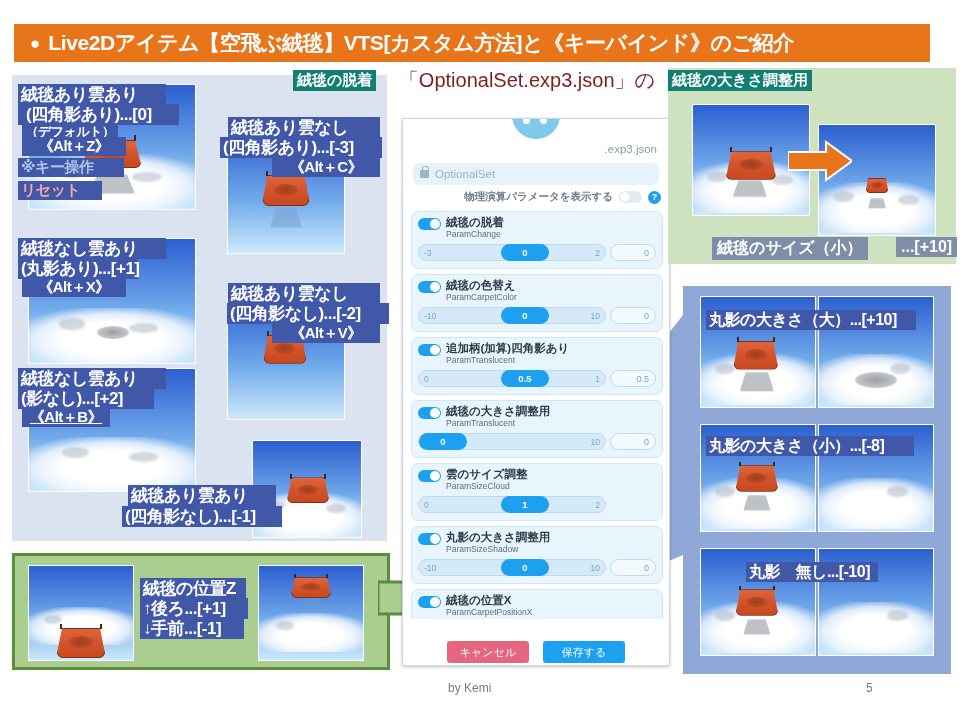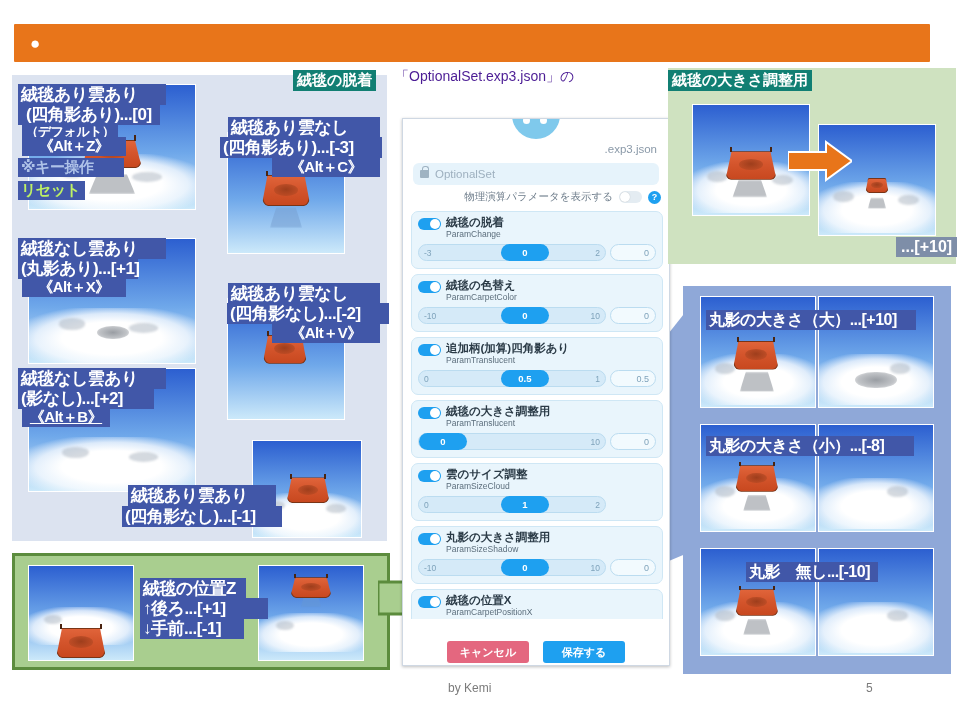--- a/index.html
+++ b/index.html
@@ -88,21 +88,21 @@
     font-weight:bold; font-size:15px; padding:1px 4px; white-space:nowrap;
   }
   .chip-gray{
     position:absolute; background:#7E8EA8; color:#ffffff;
     font-weight:bold; font-size:16px; padding:1px 5px; white-space:nowrap;
   }
 
   
   .center-cap{
     position:absolute; left:395px; top:66px; width:260px;
-    text-align:left; font-size:14px; color:#4c1d95; line-height:1.45;
+    text-align:right; font-size:20px; color:#7f1d1d; line-height:1.45;
   }
 
   
   .dialog{
     position:absolute; left:402px; top:118px; width:268px; height:548px;
     background:#ffffff; border:1px solid #cfd8e3;
     box-shadow:0 1px 3px rgba(0,0,0,0.25);
     overflow:hidden;
   }
   .dlg-top{ position:relative; height:52px; }
@@ -117,21 +117,21 @@
     position:absolute; left:10px; right:10px; top:44px; height:22px;
     background:#E6F3FB; border-radius:6px; display:flex; align-items:center; padding-left:7px;
   }
   .lock{ width:9px;height:8px;background:#9fb3c2;border-radius:1px;position:relative;margin-right:6px; }
   .lock:before{content:"";position:absolute;left:2px;top:-4px;width:5px;height:5px;border:1.5px solid #9fb3c2;border-bottom:none;border-radius:3px 3px 0 0;}
   .name-row span{ font-size:11.5px; color:#9eb0bf; }
   .phys-row{
     position:absolute; left:10px; right:8px; top:70px; height:16px;
     display:flex; align-items:center; justify-content:flex-end; gap:6px;
   }
-  .phys-row .lbl{ font-size:10.5px; color:#6d7c8a; }
+  .phys-row .lbl{ font-size:10.5px; color:#6d7c8a;font-weight:bold; }
   .tog-off{ width:23px;height:12px;background:#E4ECF2;border-radius:7px;position:relative; }
   .tog-off:after{content:"";position:absolute;left:1px;top:1px;width:10px;height:10px;border-radius:50%;background:#fff;box-shadow:0 0 1px rgba(0,0,0,.25);}
   .help{ width:13px;height:13px;border-radius:50%;background:#1EA0F0;color:#fff;font-size:9px;
          display:flex;align-items:center;justify-content:center;font-weight:bold; }
 
   .rows{ position:absolute; left:8px; right:6px; top:92px; bottom:46px; overflow:hidden; }
   .prow{
     position:relative; background:#E9F5FC; border:1px solid #CFE7F5;
     border-radius:7px; margin-bottom:5px; padding:4px 6px 5px 6px; height:58px;
   }
@@ -154,21 +154,21 @@
   }
   .numbox{
     width:46px; height:17px; border:1px solid #BBDCF0; border-radius:9px;
     background:#F2FAFE; font-size:9px; color:#7fa3bb; display:flex;
     align-items:center; justify-content:flex-end; padding-right:6px; flex:none;
   }
   .dlg-btns{
     position:absolute; left:0; right:0; bottom:0; height:46px; background:#fff;
     display:flex; align-items:center; justify-content:center; gap:14px;
   }
-  .btn{ height:22px; border-radius:3px; color:#fff; font-size:11px; font-weight:bold;
+  .btn{ height:22px; border-radius:3px; color:#fff; font-size:11px; font-weight:normal;
         display:flex; align-items:center; justify-content:center;margin-top:20px; }
   .btn.cancel{ width:82px; background:#E4677F; }
   .btn.save{ width:82px; background:#1EA0F0; }
 
   
   .rt-green{
     position:absolute; left:668px; top:68px; width:288px; height:196px;
     background:#CFE2C0;
   }
   .rt-blue{
@@ -183,43 +183,44 @@
   .footer-by{ position:absolute; left:448px; top:681px; font-size:12px; color:#7b7b7b; }
   .footer-pg{ position:absolute; left:866px; top:681px; font-size:12px; color:#7b7b7b; }
 </style>
 </head>
 <body>
 
 <div class="slide">
 
   <div class="title-bar">
     <span class="title-bullet">●</span>
+    <span class="title-text">Live2Dアイテム【空飛ぶ絨毯】VTS[カスタム方法]と《キーバインド》のご紹介</span>
   </div>
 
   <div class="left-panel"></div>
 
   <div class="photo" style="left:28px; top:84px; width:168px; height:126px;">
     <div class="cloudband" style="top:56%; height:44%;"></div>
     <div class="cloudspeck" style="left:18%;top:66%;width:16%;height:9%;"></div>
     <div class="cloudspeck" style="left:62%;top:70%;width:18%;height:8%;"></div>
     <div class="shadow-tra" style="left:36%;top:72%;width:28%;height:16%;clip-path:polygon(18% 0,82% 0,100% 100%,0 100%);"></div>
     <div class="carpet" style="left:32%;top:44%;width:36%;height:23%;">
       <div class="body"></div>
         <div class="oval"></div>
       <div class="post" style="left:10%;top:-16%;height:20%;"></div>
       <div class="post" style="right:10%;top:-16%;height:20%;"></div>
     </div>
   </div>
 
   <div class="chip lg" style="left:18px; top:84px; width:148px;"><span>絨毯あり雲あり</span></div>
-  <div class="chip lg" style="left:18px; top:104px; width:142px;padding-left:8px;"><span>(四角影あり)...[0]</span></div>
+  <div class="chip lg" style="left:18px; top:104px; width:161px;padding-left:8px;"><span>(四角影あり)...[0]</span></div>
   <div class="chip tiny" style="left:22px; top:124px; width:96px; font-size:13px; text-align:center;"><span>（デフォルト）</span></div>
   <div class="chip md" style="left:22px; top:137px; width:104px; text-align:center;"><span>《Alt＋Z》</span></div>
   <div class="chip md" style="left:18px; top:158px; width:106px; color:#AEC2E8;"><span>※キー操作</span></div>
-  <div class="chip md" style="left:18px; top:181px; width:67px; color:#bef264;"><span>リセット</span></div>
+  <div class="chip md" style="left:18px; top:181px; width:84px; color:#fca5a5;"><span>リセット</span></div>
 
   <div class="photo" style="left:28px; top:238px; width:168px; height:126px;">
     <div class="cloudband" style="top:56%; height:44%;"></div>
     <div class="cloudspeck" style="left:18%;top:64%;width:16%;height:9%;"></div>
     <div class="cloudspeck" style="left:60%;top:68%;width:18%;height:8%;"></div>
     <div class="shadow-round" style="left:41%;top:70%;width:19%;height:11%;"></div>
   </div>
   <div class="chip lg" style="left:18px; top:238px; width:148px;"><span>絨毯なし雲あり</span></div>
   <div class="chip lg" style="left:18px; top:258px; width:120px;"><span>(丸影あり)...[+1]</span></div>
   <div class="chip md" style="left:22px; top:278px; width:104px; text-align:center;"><span>《Alt＋X》</span></div>
@@ -292,21 +293,21 @@
     <div class="shadow-tra" style="left:40%;top:28%;width:20%;height:16%;clip-path:polygon(22% 0,78% 0,100% 100%,0 100%);
                 background:rgba(100,150,215,0.65);"></div>
     <div class="carpet" style="left:30%;top:12%;width:40%;height:22%;">
       <div class="body"></div>
         <div class="oval"></div>
       <div class="post" style="left:8%;top:-14%;height:18%;"></div>
       <div class="post" style="right:8%;top:-14%;height:18%;"></div>
     </div>
   </div>
   <div class="chip lg" style="left:140px; top:578px; width:106px;"><span>絨毯の位置Z</span></div>
-  <div class="chip lg" style="left:140px; top:598px; width:128px;"><span>↑後ろ...[+1]</span></div>
+  <div class="chip lg" style="left:140px; top:598px; width:108px;"><span>↑後ろ...[+1]</span></div>
   <div class="chip lg" style="left:140px; top:618px; width:104px;"><span>↓手前...[-1]</span></div>
 
   <svg class="green-arrow" viewBox="0 0 56 70">
     <polygon points="0,6 34,6 34,0 56,22 34,44 34,38 0,38" fill="#A9CE8F" stroke="#5C8C3D" stroke-width="3" transform="translate(0,8)"></polygon>
   </svg>
 
   <div class="center-cap">
     <div>「OptionalSet.exp3.json」の</div>
   </div>
 
@@ -476,20 +477,21 @@
     <div class="cloudspeck" style="left:68%;top:64%;width:18%;height:9%;"></div>
     <div class="shadow-tra" style="left:42%;top:66%;width:16%;height:10%;clip-path:polygon(18% 0,82% 0,100% 100%,0 100%);"></div>
     <div class="carpet" style="left:40%;top:48%;width:20%;height:14%;">
       <div class="body"></div>
         <div class="oval"></div>
     </div>
   </div>
   <svg class="orange-arrow" viewBox="0 0 64 42">
     <polygon points="0,12 38,12 38,2 64,21 38,40 38,30 0,30" fill="#E8751A" stroke="#ffffff" stroke-width="2"></polygon>
   </svg>
+  <div class="chip-gray" style="left:712px; top:237px;"><span>絨毯のサイズ（小）</span></div>
   <div class="chip-gray" style="left:896px; top:237px;"><span>...[+10]</span></div>
 
   <div class="rt-blue"></div>
 
   <div class="photo" style="left:700px; top:296px; width:116px; height:112px;">
     <div class="cloudband" style="top:52%; height:46%;"></div>
     <div class="cloudspeck" style="left:12%;top:60%;width:18%;height:10%;"></div>
     <div class="shadow-tra" style="left:34%;top:68%;width:30%;height:18%;clip-path:polygon(18% 0,82% 0,100% 100%,0 100%);"></div>
     <div class="carpet" style="left:28%;top:40%;width:40%;height:26%;">
       <div class="body"></div>

